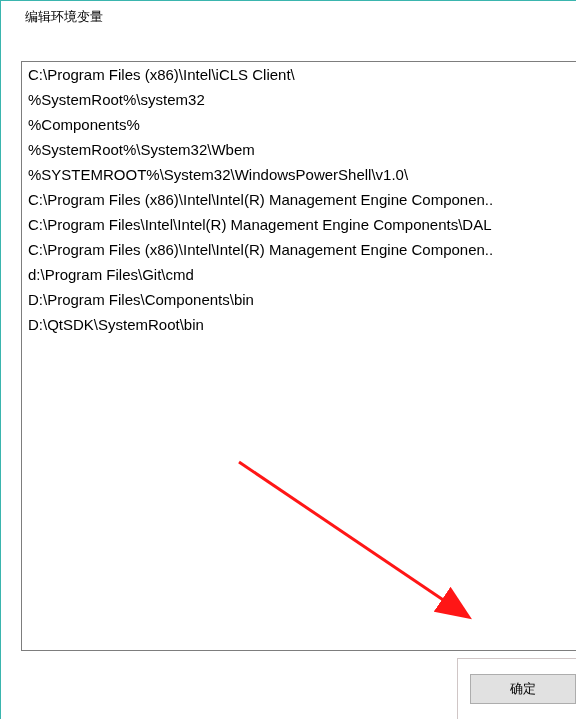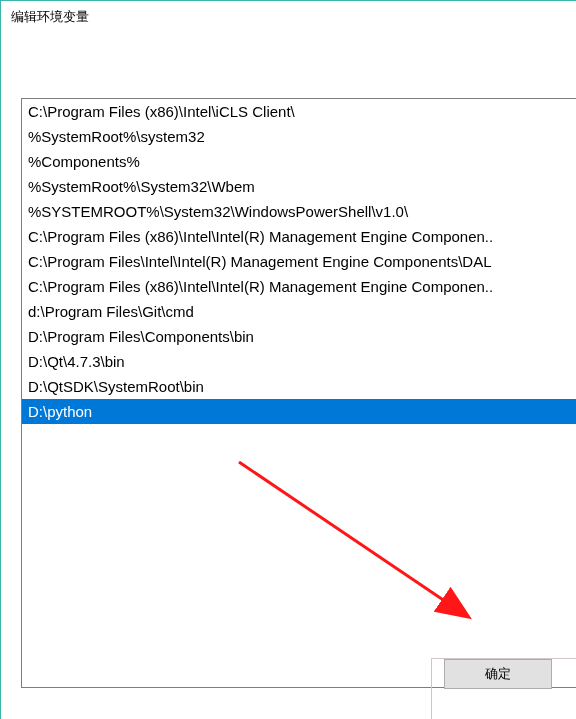--- a/index.html
+++ b/index.html
@@ -21,31 +21,30 @@
       height: 719px;
       border-top: 1px solid #3ab5ae;
       border-left: 1px solid #3ab5ae;
       background: #fff;
       position: relative;
     }
     .title-bar {
       height: 32px;
       display: flex;
       align-items: center;
-      padding-left: 10px;
+      padding-left: 24px;
       font-size: 13px;
       color: #000;
     }
     .content-area {
       position: absolute;
       top: 60px;
       left: 20px;
       right: 0;
       bottom: 0;
-      margin-top: 37px;
     }
     .list-box {
       border: 1px solid #7d7d7d;
       width: 556px;
       height: 590px;
       background: #fff;
       overflow: hidden;
     }
     .list-item {
       height: 25px;
@@ -59,25 +58,26 @@
       cursor: default;
     }
     .list-item.selected {
       background: #0078d7;
       color: #fff;
     }
     .button-area {
       position: absolute;
       right: 0;
       bottom: 0;
-      width: 145px;
+      width: 119px;
       height: 61px;
       border-top: 1px solid #d0c6c6;
       border-left: 1px solid #d0c6c6;
       display: flex;
+      align-items: center;
       padding-left: 12px;
     }
     .ok-button {
       width: 108px;
       height: 30px;
       background: #e1e1e1;
       border: 1px solid #adadad;
       font-family: inherit;
       font-size: 13px;
       color: #000;
@@ -105,23 +105,21 @@
     <div class="list-item">C:\Program Files (x86)\Intel\iCLS Client\</div>
         <div class="list-item">%SystemRoot%\system32</div>
         <div class="list-item">%Components%</div>
         <div class="list-item">%SystemRoot%\System32\Wbem</div>
         <div class="list-item">%SYSTEMROOT%\System32\WindowsPowerShell\v1.0\</div>
         <div class="list-item">C:\Program Files (x86)\Intel\Intel(R) Management Engine Componen..</div>
         <div class="list-item">C:\Program Files\Intel\Intel(R) Management Engine Components\DAL</div>
         <div class="list-item">C:\Program Files (x86)\Intel\Intel(R) Management Engine Componen..</div>
         <div class="list-item">d:\Program Files\Git\cmd</div>
         <div class="list-item">D:\Program Files\Components\bin</div>
-        <div class="list-item">D:\Qt\4.7.3\bin</div>
         <div class="list-item">D:\QtSDK\SystemRoot\bin</div>
-        <div class="list-item selected">D:\python</div>
       </div>
   </div>
 
   <svg class="annotation-arrow" viewBox="0 0 260 200">
     <defs>
       <marker id="arrowhead" markerWidth="12" markerHeight="10" refX="10" refY="5" orient="auto">
         <polygon points="0 0, 12 5, 0 10" fill="#ff1616"></polygon>
       </marker>
     </defs>
     <line x1="8" y1="6" x2="236" y2="160" stroke="#ff1616" stroke-width="3" marker-end="url(#arrowhead)"></line>

